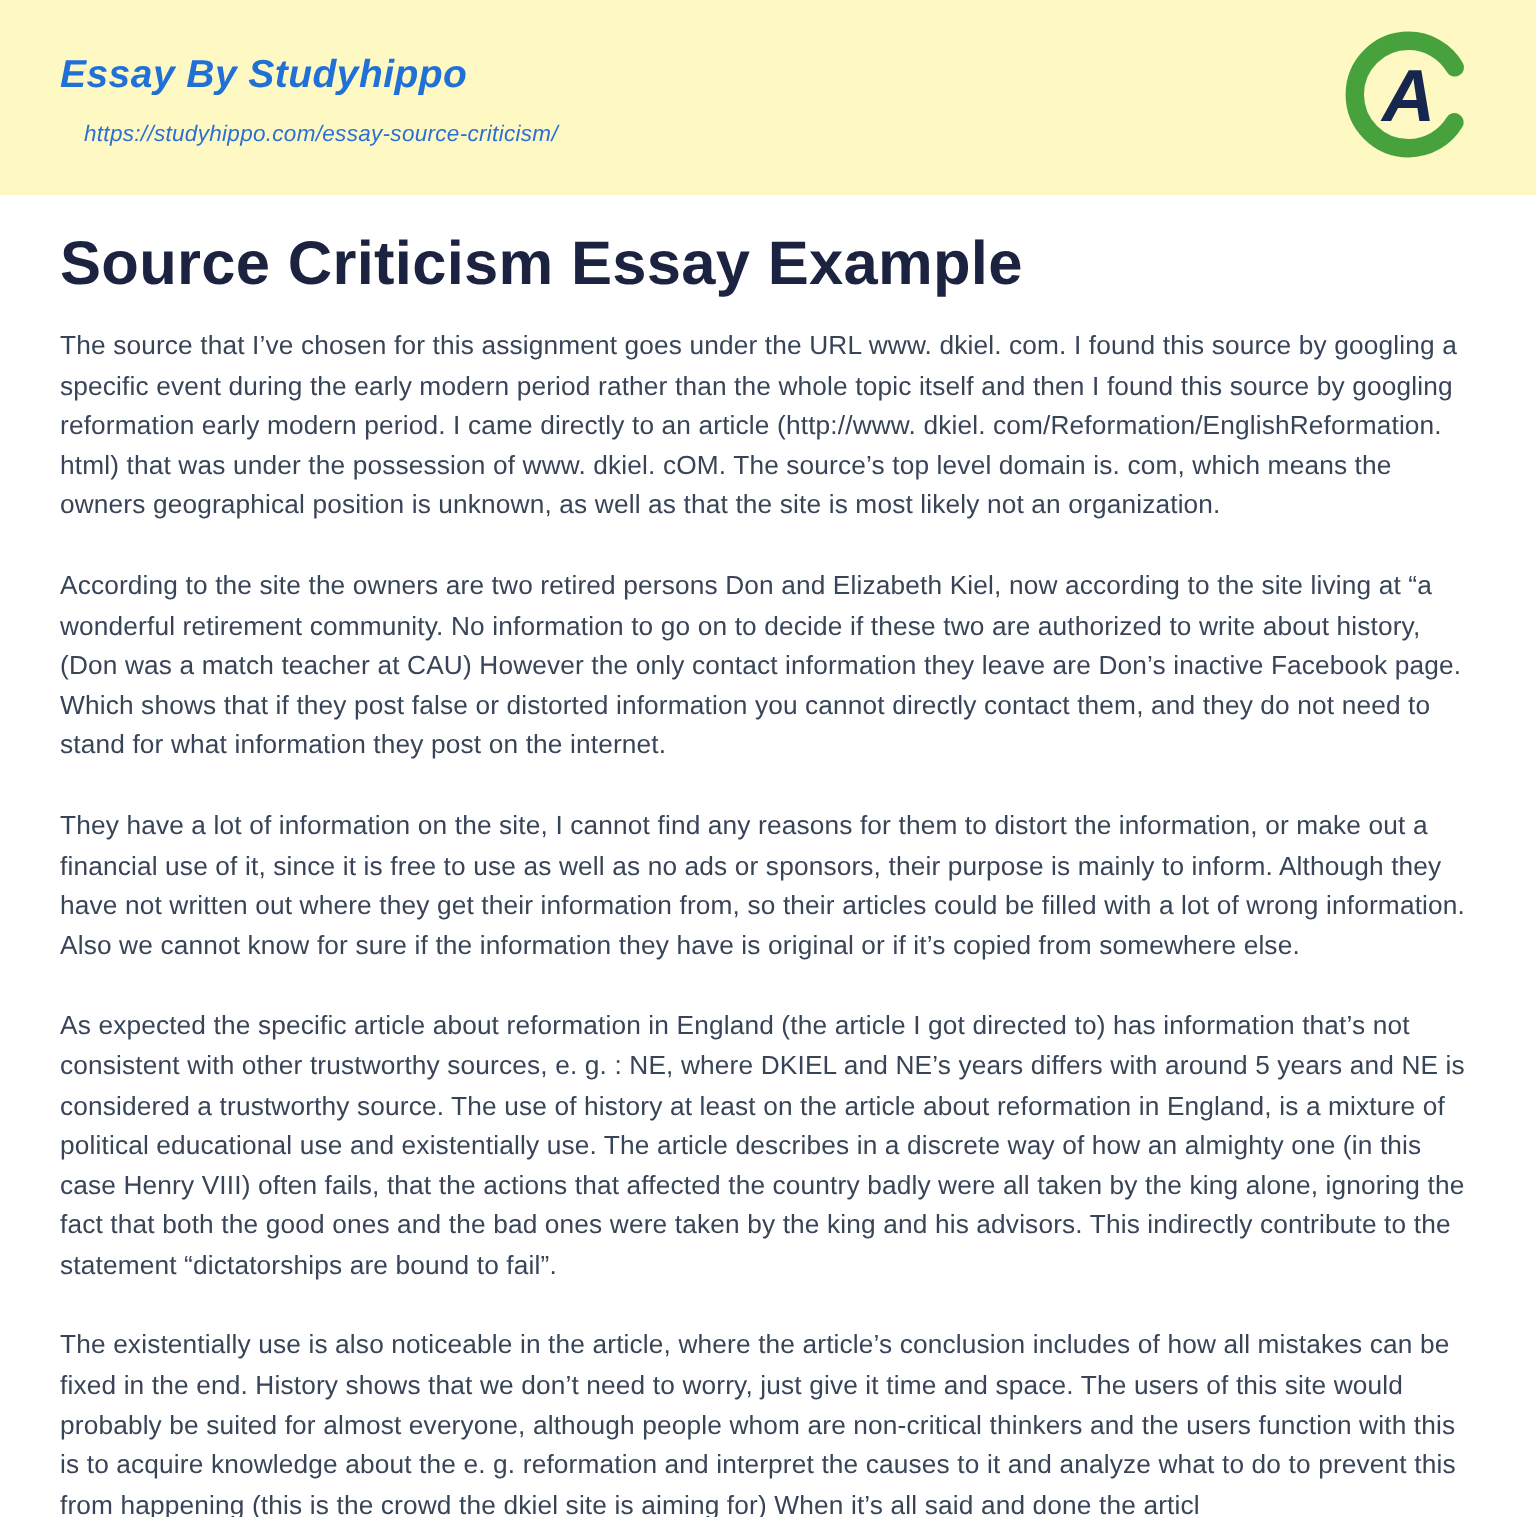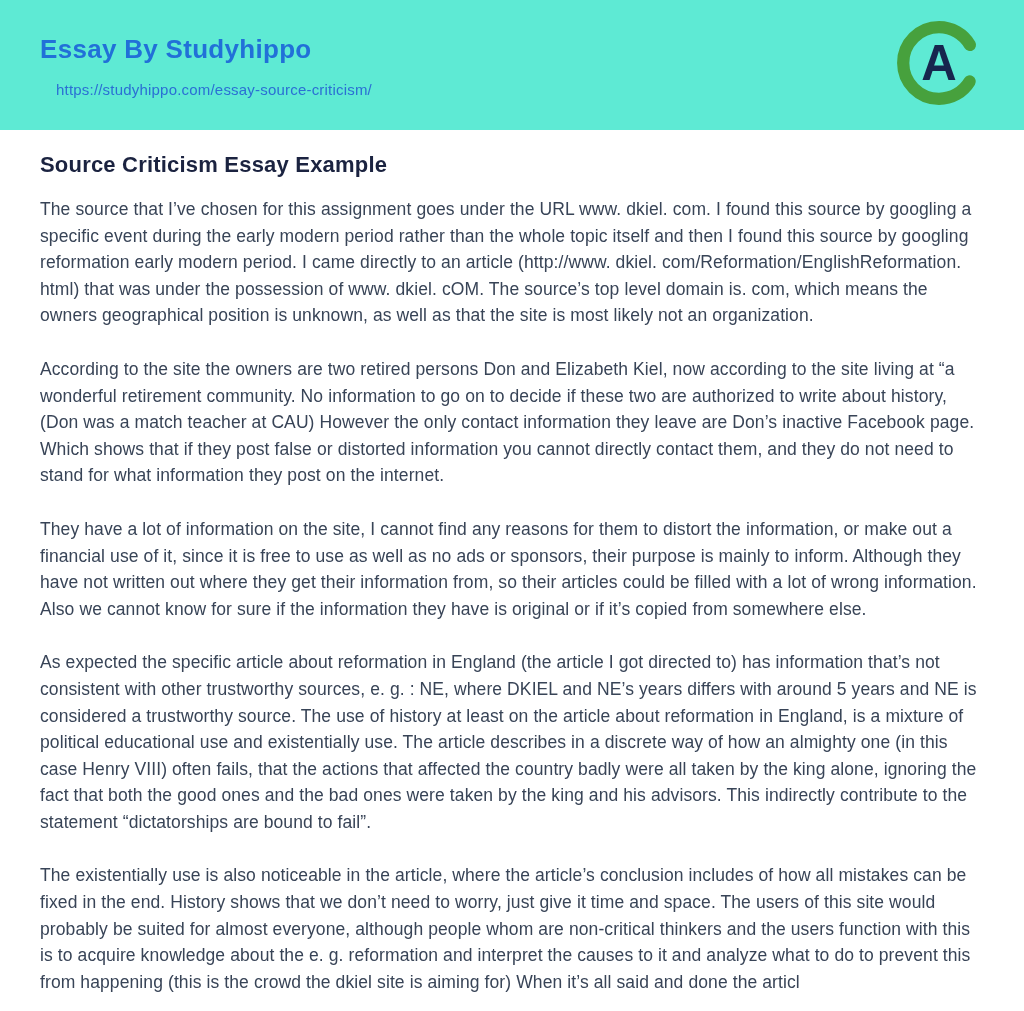--- a/index.html
+++ b/index.html
@@ -9,24 +9,25 @@
   }
   .page {
     width: 1024px;
     min-height: 1011px;
     margin: 0 auto;
     background: #ffffff;
     position: relative;
   }
   
   .header {
-    background: #5eead4;
+    background: #fef9c3;
     padding: 34px 40px 30px 40px;
     position: relative;
     min-height: 130px;
+    font-style: italic;
   }
   .header-title {
     color: #2170d8;
     font-size: 26px;
     font-weight: 700;
     letter-spacing: 0.3px;
   }
   .header-url {
     display: inline-block;
     margin-top: 16px;
@@ -42,21 +43,21 @@
     right: 40px;
     width: 90px;
     height: 90px;
   }
   
   .article {
     padding: 22px 40px 40px 40px;
   }
   .article-title {
     color: #1b2340;
-    font-size: 22px;
+    font-size: 41px;
     font-weight: 700;
     letter-spacing: 0.2px;
     margin-bottom: 18px;
   }
   .article p {
     color: #384457;
     font-size: 17.5px;
     line-height: 1.52;
     letter-spacing: 0.1px;
     margin-bottom: 27px;

